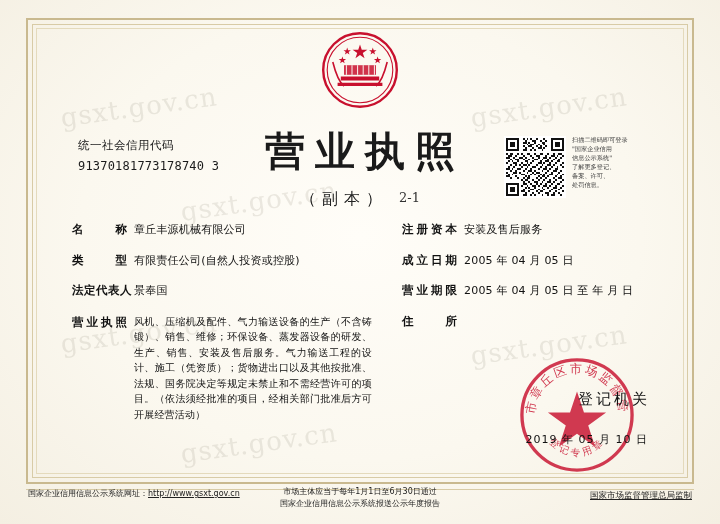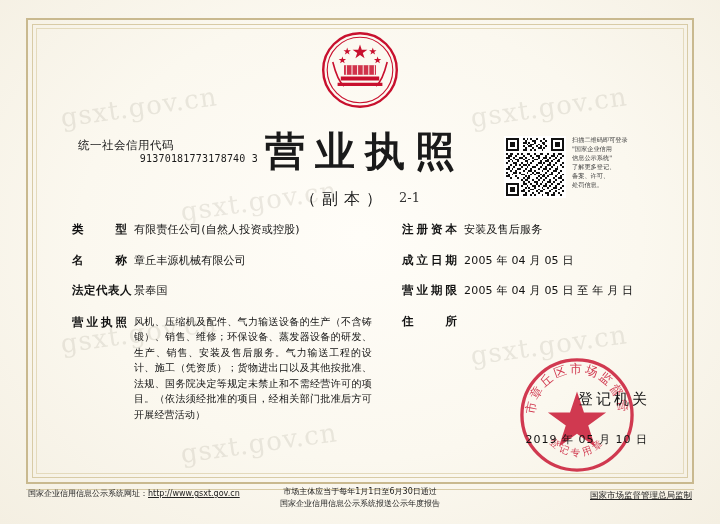--- a/index.html
+++ b/index.html
@@ -105,25 +105,25 @@
     left: 78px;
     top: 138px;
     width: 180px;
   }
   .credit-code .cc-label {
     font-size: 11.5px;
     color: #1a1a1a;
     letter-spacing: 0.5px;
   }
   .credit-code .cc-value {
-    font-size: 10px;
+    margin-top: 6px;
+    font-size: 12px;
     font-family: "DejaVu Sans Mono", "Liberation Mono", monospace;
     color: #1a1a1a;
     letter-spacing: 0.2px;
-    text-align: right;
   }
 
   
   .qr-area {
     position: absolute;
     right: 66px;
     top: 136px;
     width: 150px;
     display: flex;
     gap: 6px;
@@ -564,26 +564,26 @@
 信息公示系统"
 了解更多登记、
 备案、许可、
 处罚信息。</div>
   </div>
 
   <div class="fields">
 
     <div class="col-left">
       <div class="row">
+        <div class="label">名　　称</div>
+        <div class="value">章丘丰源机械有限公司</div>
+      </div>
+      <div class="row">
         <div class="label">类　　型</div>
         <div class="value">有限责任公司(自然人投资或控股)</div>
-      </div>
-      <div class="row">
-        <div class="label">名　　称</div>
-        <div class="value">章丘丰源机械有限公司</div>
       </div>
       <div class="row">
         <div class="label wide">法定代表人</div>
         <div class="value">景奉国</div>
       </div>
       <div class="row scope-row">
         <div class="label">营业执照</div>
         <div class="value small">风机、压缩机及配件、气力输送设备的生产（不含铸锻）、销售、维修；环保设备、蒸发器设备的研发、生产、销售、安装及售后服务。气力输送工程的设计、施工（凭资质）；货物进出口以及其他按批准、法规、国务院决定等规定未禁止和不需经营许可的项目。（依法须经批准的项目，经相关部门批准后方可开展经营活动）</div>
       </div>
     </div>

